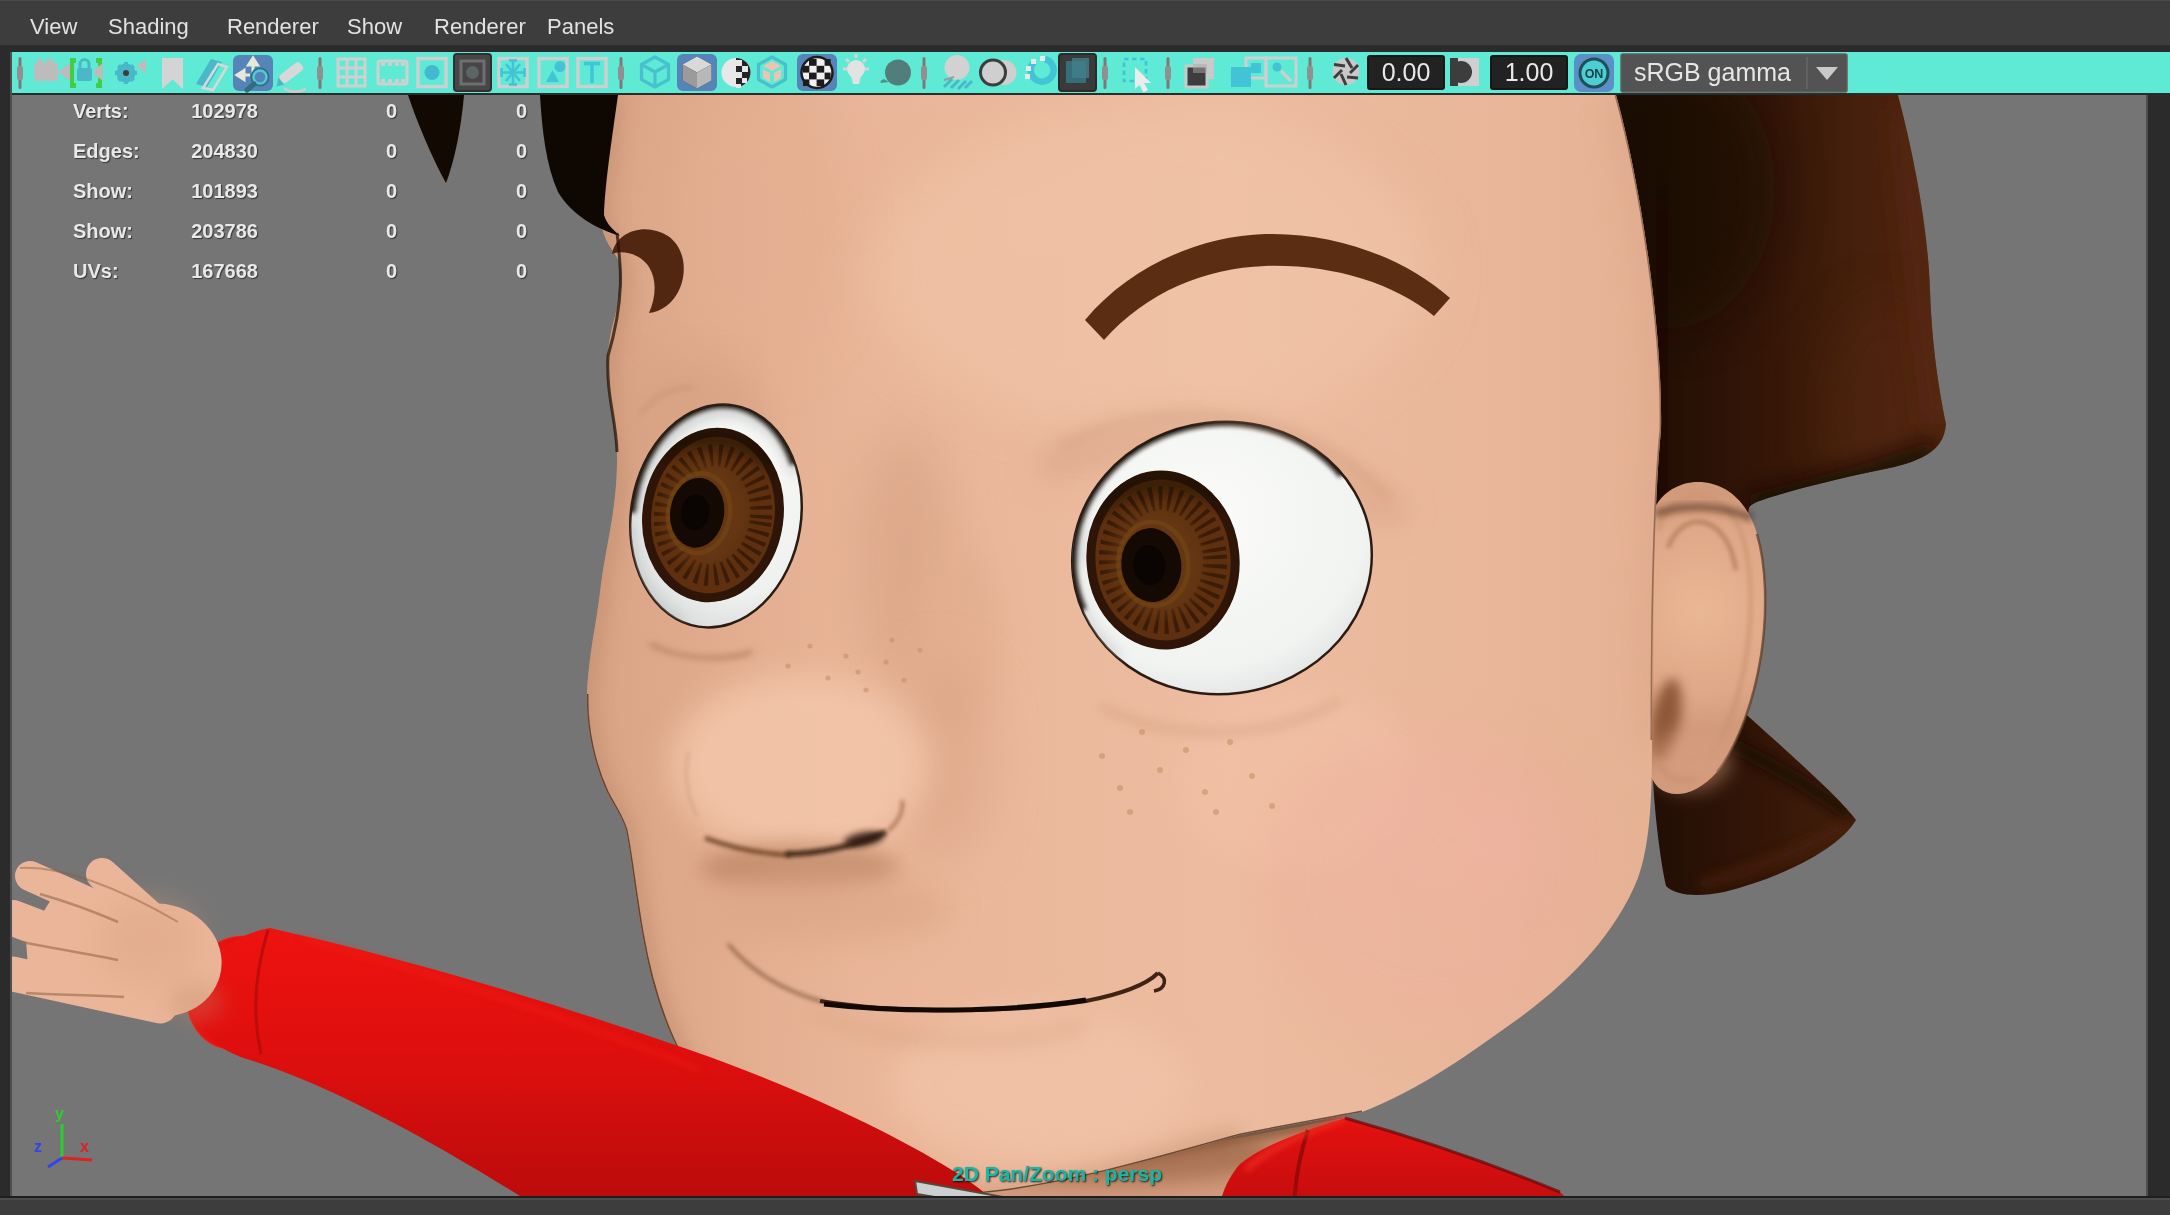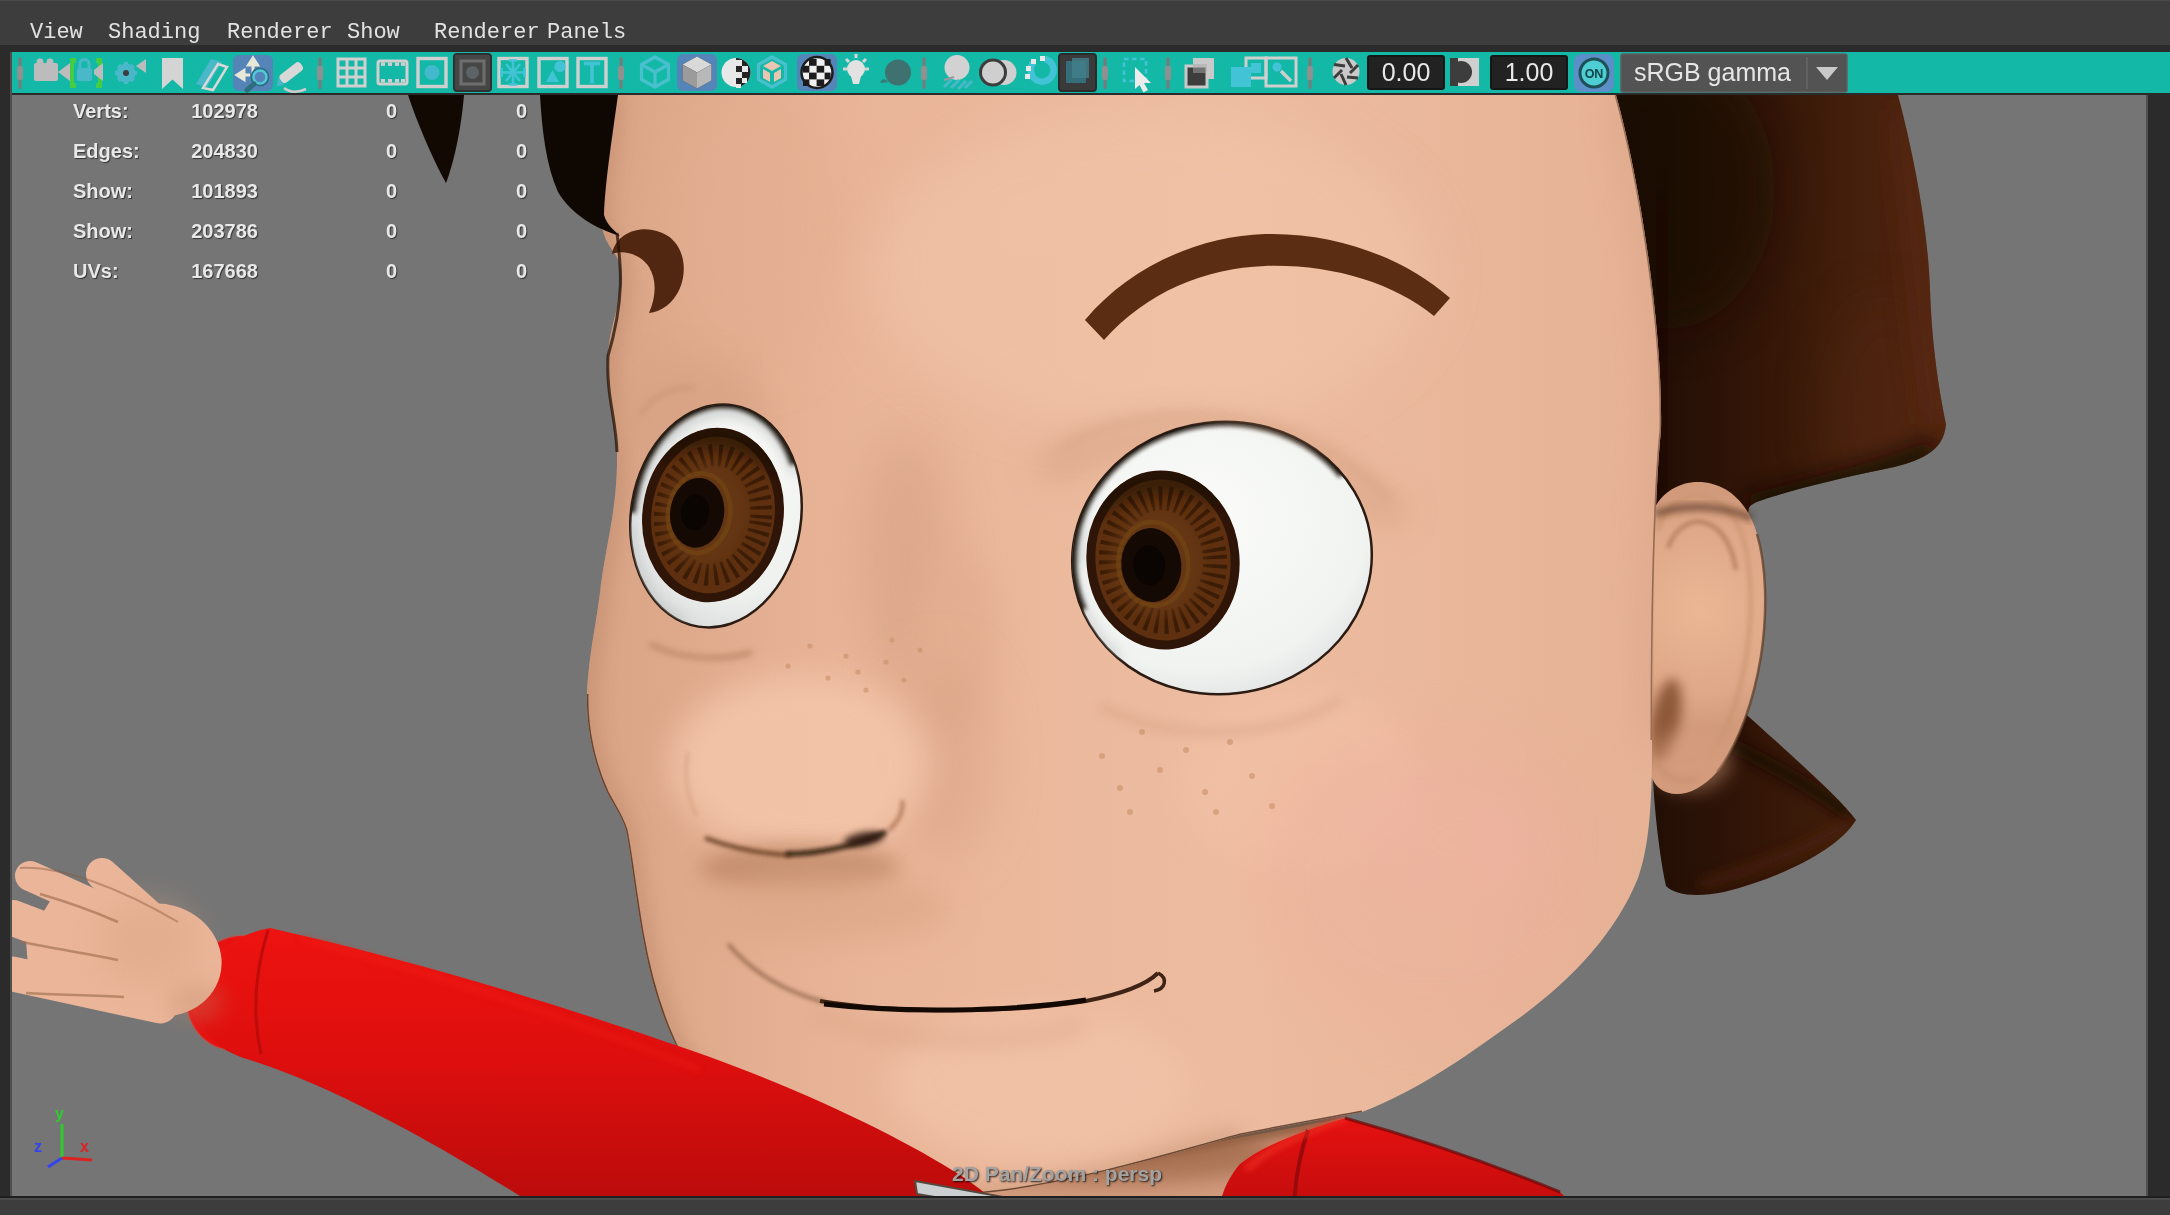--- a/index.html
+++ b/index.html
@@ -1,31 +1,31 @@
 <!DOCTYPE html>
 <html><head>
 <meta charset="utf-8">
 <style>
   html,body{margin:0;padding:0;width:2170px;height:1215px;overflow:hidden;background:#2b2b2b;
     font-family:"Liberation Sans", sans-serif;}
   .abs{position:absolute;}
   #menubar{left:0;top:8;width:2170px;height:44px;background:#3d3d3d;border-top:1px solid #4a4a4a;}
-  .mi{position:absolute;top:19px;color:#e2e2e2;font-size:22px;font-family:Liberation Mono, monospace;}
-  #toolbar{left:0;top:52px;width:2170px;height:41px;background:#14b8a6;}
+  .mi{position:absolute;top:13px;color:#e2e2e2;font-size:22px;}
+  #toolbar{left:0;top:52px;width:2170px;height:41px;background:#5eead4;}
   #viewport{left:10px;top:95px;width:2138px;height:1101px;background:#757575;}
   #lborder{left:0;top:52px;width:10px;height:1146px;background:#2b2b2b;border-right:2px solid #4f4f4f;}
   #rborder{left:2146px;top:95px;width:24px;height:1103px;background:#2b2b2b;border-left:2px solid #4f4f4f;}
   #bborder{left:0;top:1196px;width:2170px;height:19px;background:#3d3d3d;border-top:2px solid #1f1f1f;box-shadow:inset 0 2px 0 #4b4b4b;}
   .hudrow{position:absolute;color:#e9e9e9;font-size:20px;font-weight:bold;
      text-shadow:1px 1px 1px rgba(0,0,0,0.55);}
   .hudlab{position:absolute;left:30px;margin-left:33px;}
   .hudv1{position:absolute;width:160px;left:88px;text-align:right;}
   .hudv2{position:absolute;width:60px;left:327px;text-align:right;}
   .hudv3{position:absolute;width:60px;left:457px;text-align:right;}
-  #panzoom{left:952px;top:1162px;color:#a3a3a3;font-size:21px;font-weight:bold;
+  #panzoom{left:952px;top:1162px;color:#14b8a6;font-size:21px;font-weight:bold;
      text-shadow:1px 1px 2px rgba(0,0,0,0.8);}
 </style>
 </head>
 <body>
 <div class="abs" id="menubar">
   <span class="mi" style="left:30px;">View</span>
   <span class="mi" style="left:108px;">Shading</span>
   <span class="mi" style="left:227px;">Renderer</span>
   <span class="mi" style="left:347px;">Show</span>
   <span class="mi" style="left:434px;">Renderer</span>

